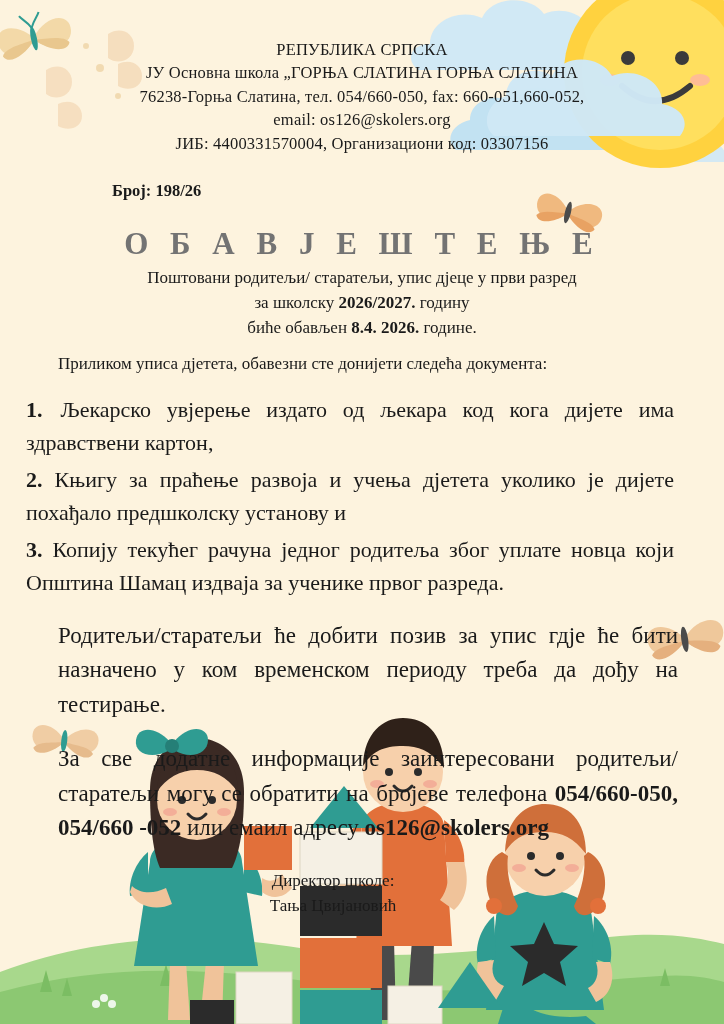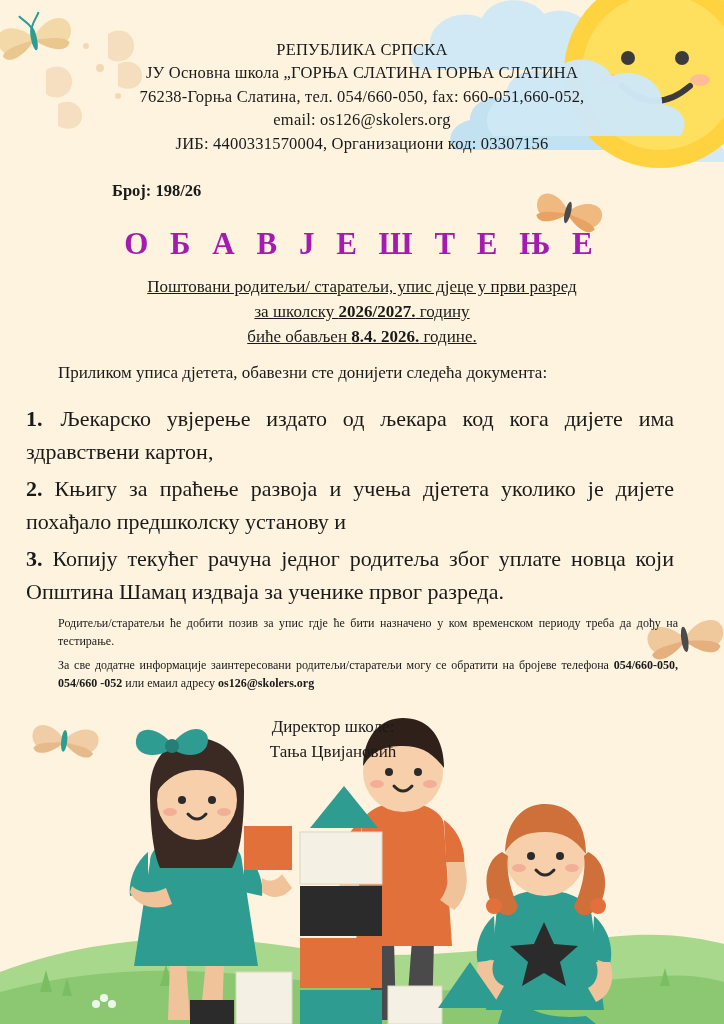--- a/index.html
+++ b/index.html
@@ -55,31 +55,30 @@
     font-weight: bold;
     line-height: 1.5;
   }
 
   .title {
     text-align: center;
     font-size: 31px;
     font-weight: bold;
     letter-spacing: 7px;
     margin-top: 22px;
-    margin-bottom: 12px;
-    color: #a21caf;
+    margin-bottom: 3px;
+    color: #737373;
   }
 
   .intro {
     text-align: center;
     font-size: 17px;
     line-height: 1.48;
     margin: 0 auto;
     width: 560px;
-    text-decoration: underline;
   }
   .intro b { font-weight: bold; }
 
   .lead {
     font-size: 17px;
     margin-top: 12px;
     margin-left: 32px;
     margin-right: 10px;
     line-height: 1.45;
   }
@@ -97,24 +96,24 @@
   .doc-item .num { font-weight: bold; }
   .doc-item .gap { display: inline-block; width: 18px; }
 
   .note-heading {
     margin-top: 26px;
     margin-left: 38px;
     font-size: 17px;
     font-weight: bold;
   }
   .note-body {
-    margin-top: 6px;
+    margin-top: 20px;
     margin-left: 32px;
     margin-right: 20px;
-    font-size: 12px;
+    font-size: 23px;
     line-height: 1.5;
     text-align: justify;
   }
   .note-body b { font-weight: bold; }
 
   .signature {
     margin-top: 22px;
     margin-right: 58px;
     text-align: center;
     font-size: 17px;

